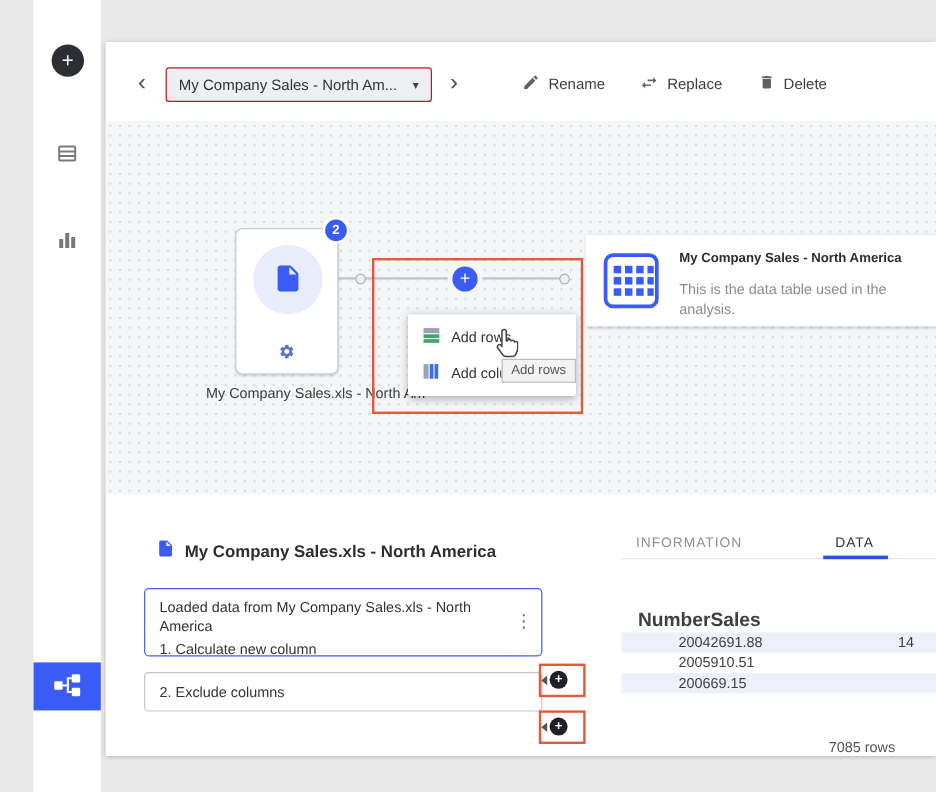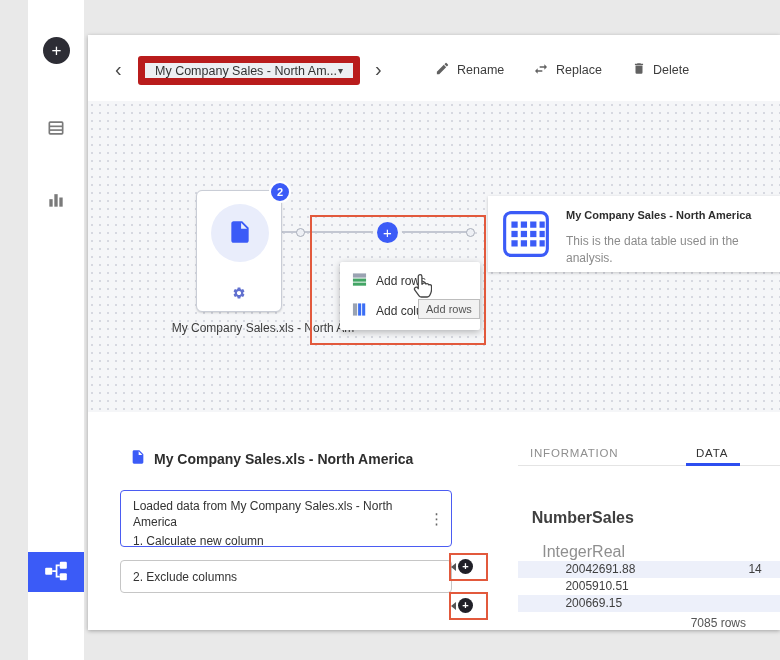--- a/index.html
+++ b/index.html
@@ -24,21 +24,21 @@
   
   #main { left: 88px; top: 35px; width: 692px; height: 595px; background: #fff;
           box-shadow: 0 1px 4px rgba(0,0,0,.3); }
   #main > .abs { position: absolute; }
 
   
   .chev { font-size: 20px; color: #4a4a4a; line-height: 1; }
   #tb-prev { left: 27px; top: 24px; }
   #tb-next { left: 287px; top: 24px; }
   #dataset-dd { left: 50px; top: 21px; width: 222px; height: 29px;
-                background: #edeff2; border: 7px solid #b91c1c; border-radius: 3px;
+                background: #edeff2; border: 1px solid #b91c1c; border-radius: 3px;
                 padding: 0 10px; justify-content: space-between; font-size: 12.5px; }
   .tb-btn { top: 20px; height: 30px; gap: 7px; font-size: 12.5px; color: #3d3d3d; }
   #btn-rename { left: 347px; } #btn-replace { left: 445px; } #btn-delete { left: 544px; }
 
   
   #canvas { left: 0; top: 66px; width: 692px; height: 311px; background-color: #f5f6f8;
             background-image: radial-gradient(#d6d8e0 1px, transparent 1.3px);
             background-size: 8px 8px; }
   #node { left: 108px; top: 155px; width: 86px; height: 122px; background: #fff;
           border: 1px solid #c9cdd6; border-radius: 6px; box-shadow: 0 1px 2px rgba(0,0,0,.15); z-index: 4; }
@@ -290,25 +290,20 @@
   <div id="tab-data" class="abs tab ptr">DATA</div>
   <div id="tab-baseline" class="abs"></div>
   <div id="tab-underline" class="abs"></div>
 
   <div id="preview-table" class="abs">
     <div class="trow hrow">
       <div class="c0">Number</div>
       <div class="c1">Sales</div>
       <div class="c2"></div>
     </div>
-    <div class="trow hrow htype">
-      <div class="c0">Integer</div>
-      <div class="c1">Real</div>
-      <div class="c2"></div>
-    </div>
     <div class="trow drow stripe">
       <div class="c0">2004</div>
       <div class="c1">2691.88</div>
       <div class="c2">14</div>
     </div>
     <div class="trow drow">
       <div class="c0">2005</div>
       <div class="c1">910.51</div>
       <div class="c2"></div>
     </div>

